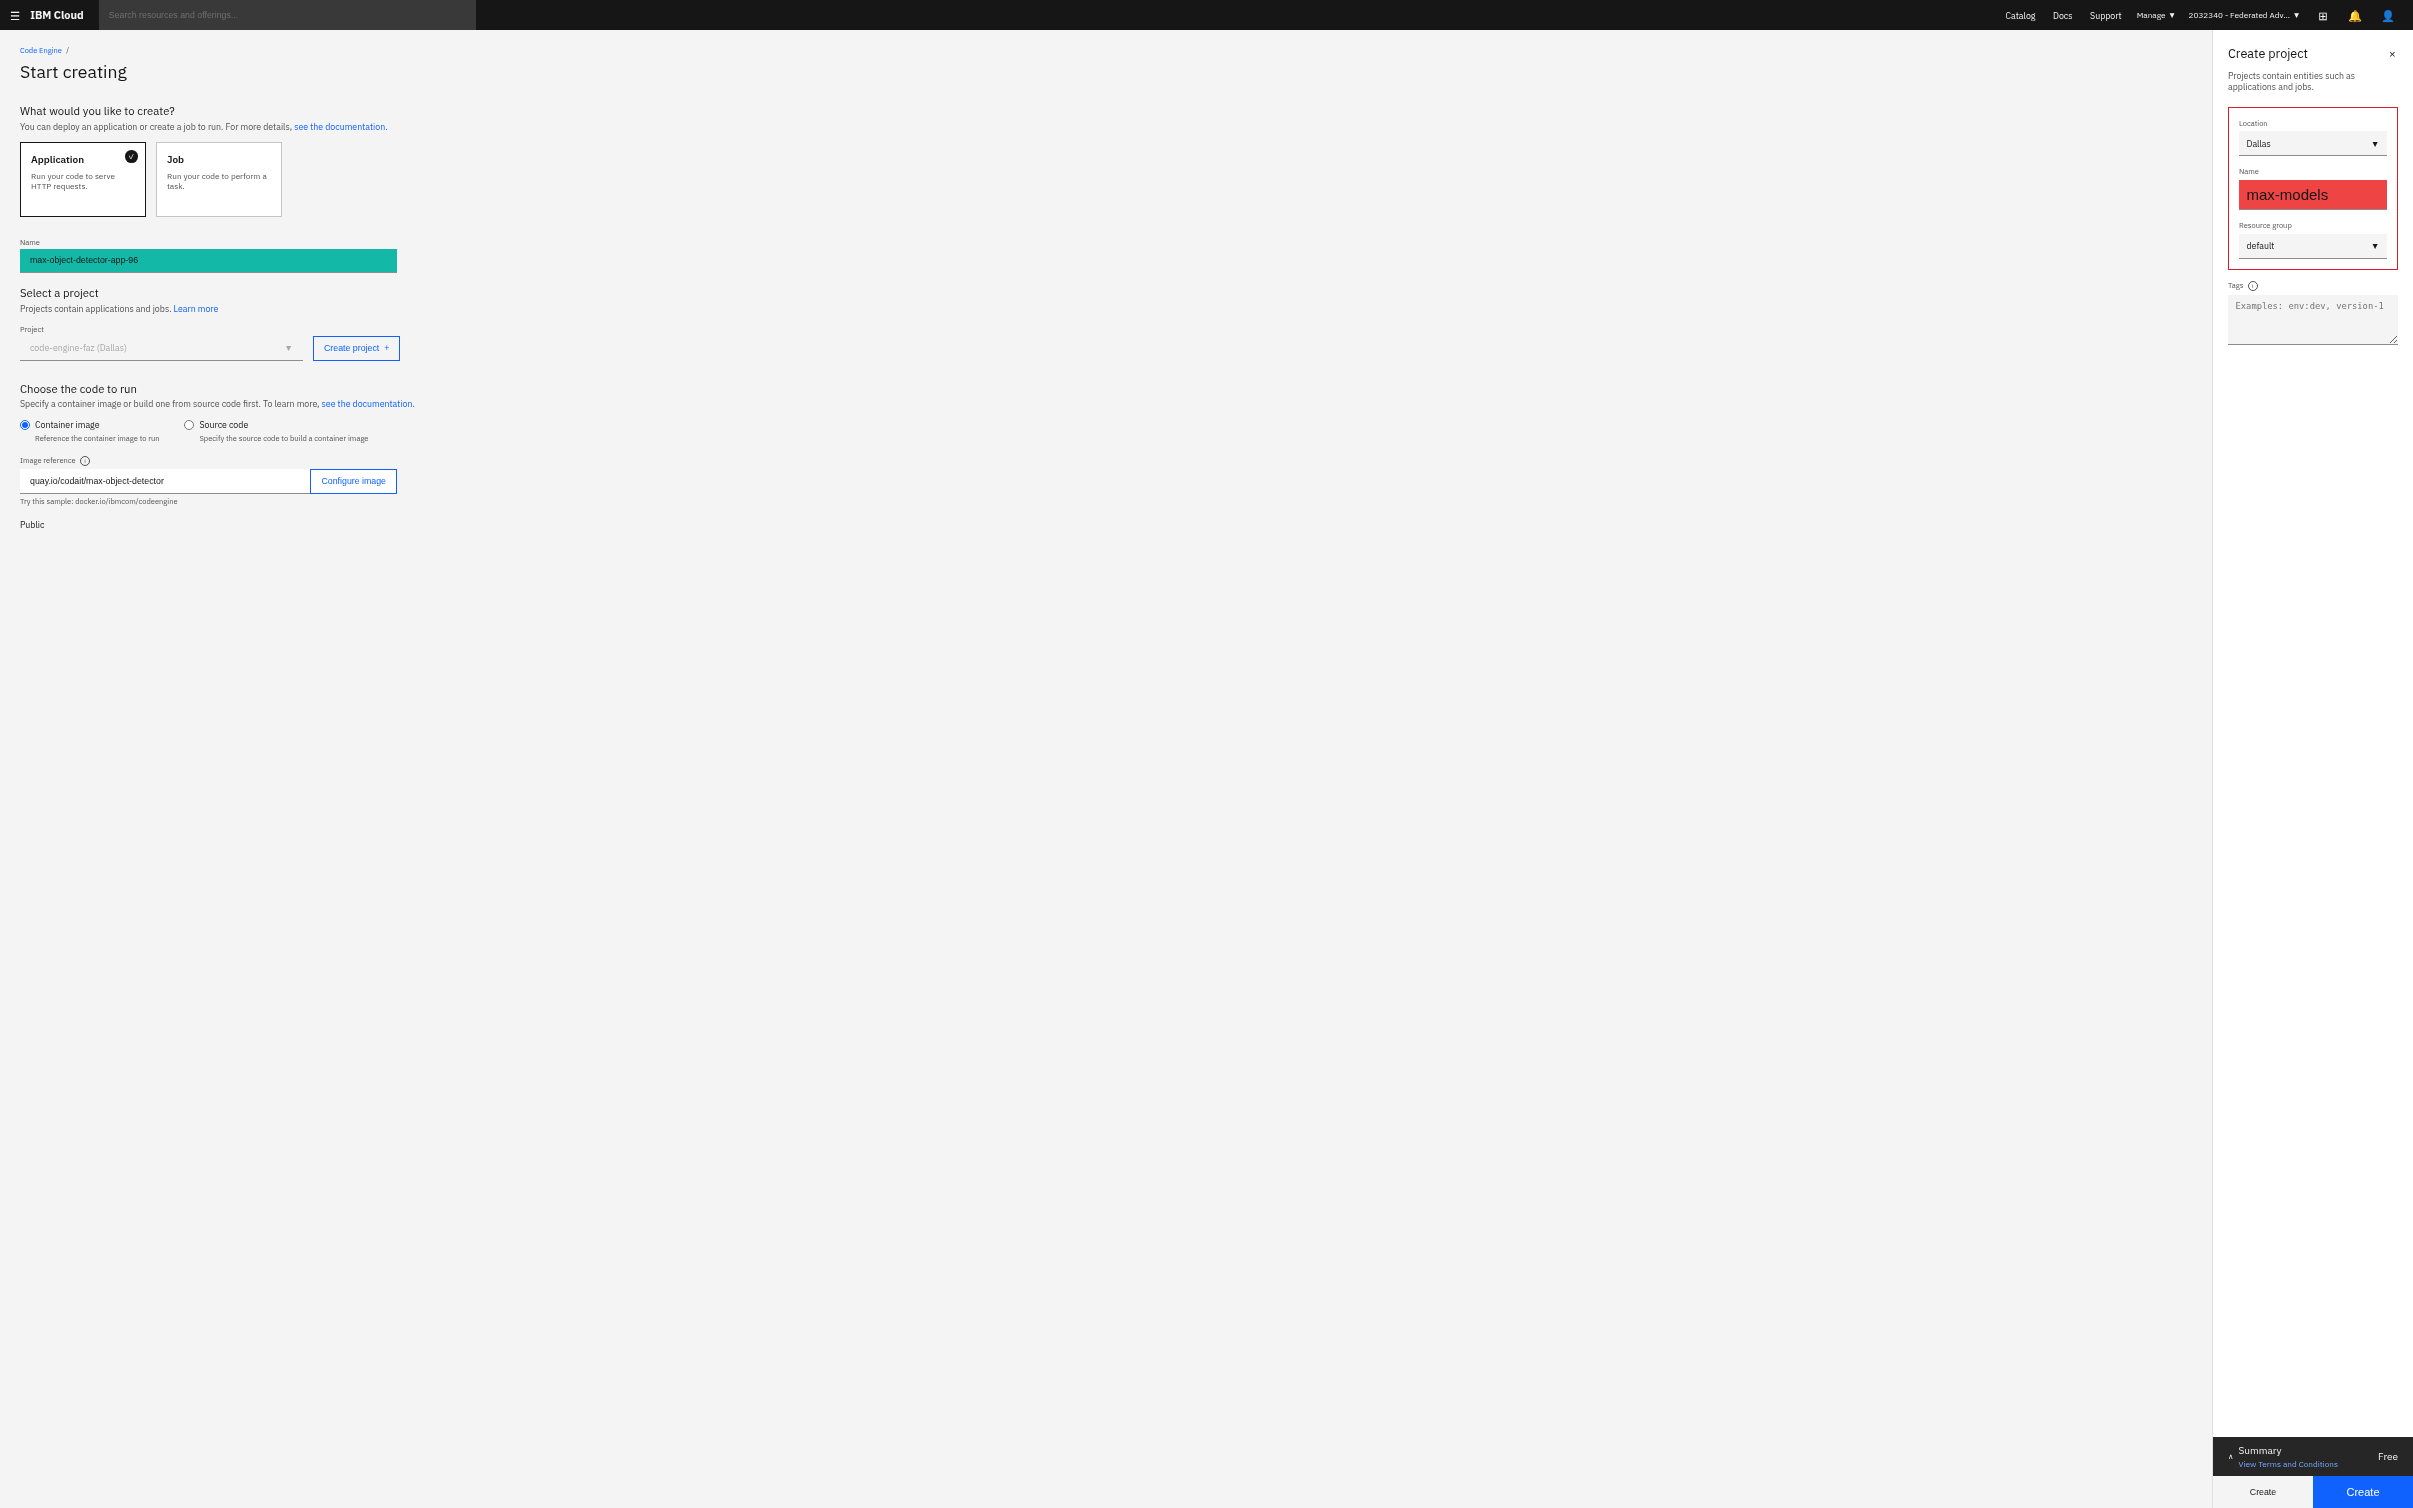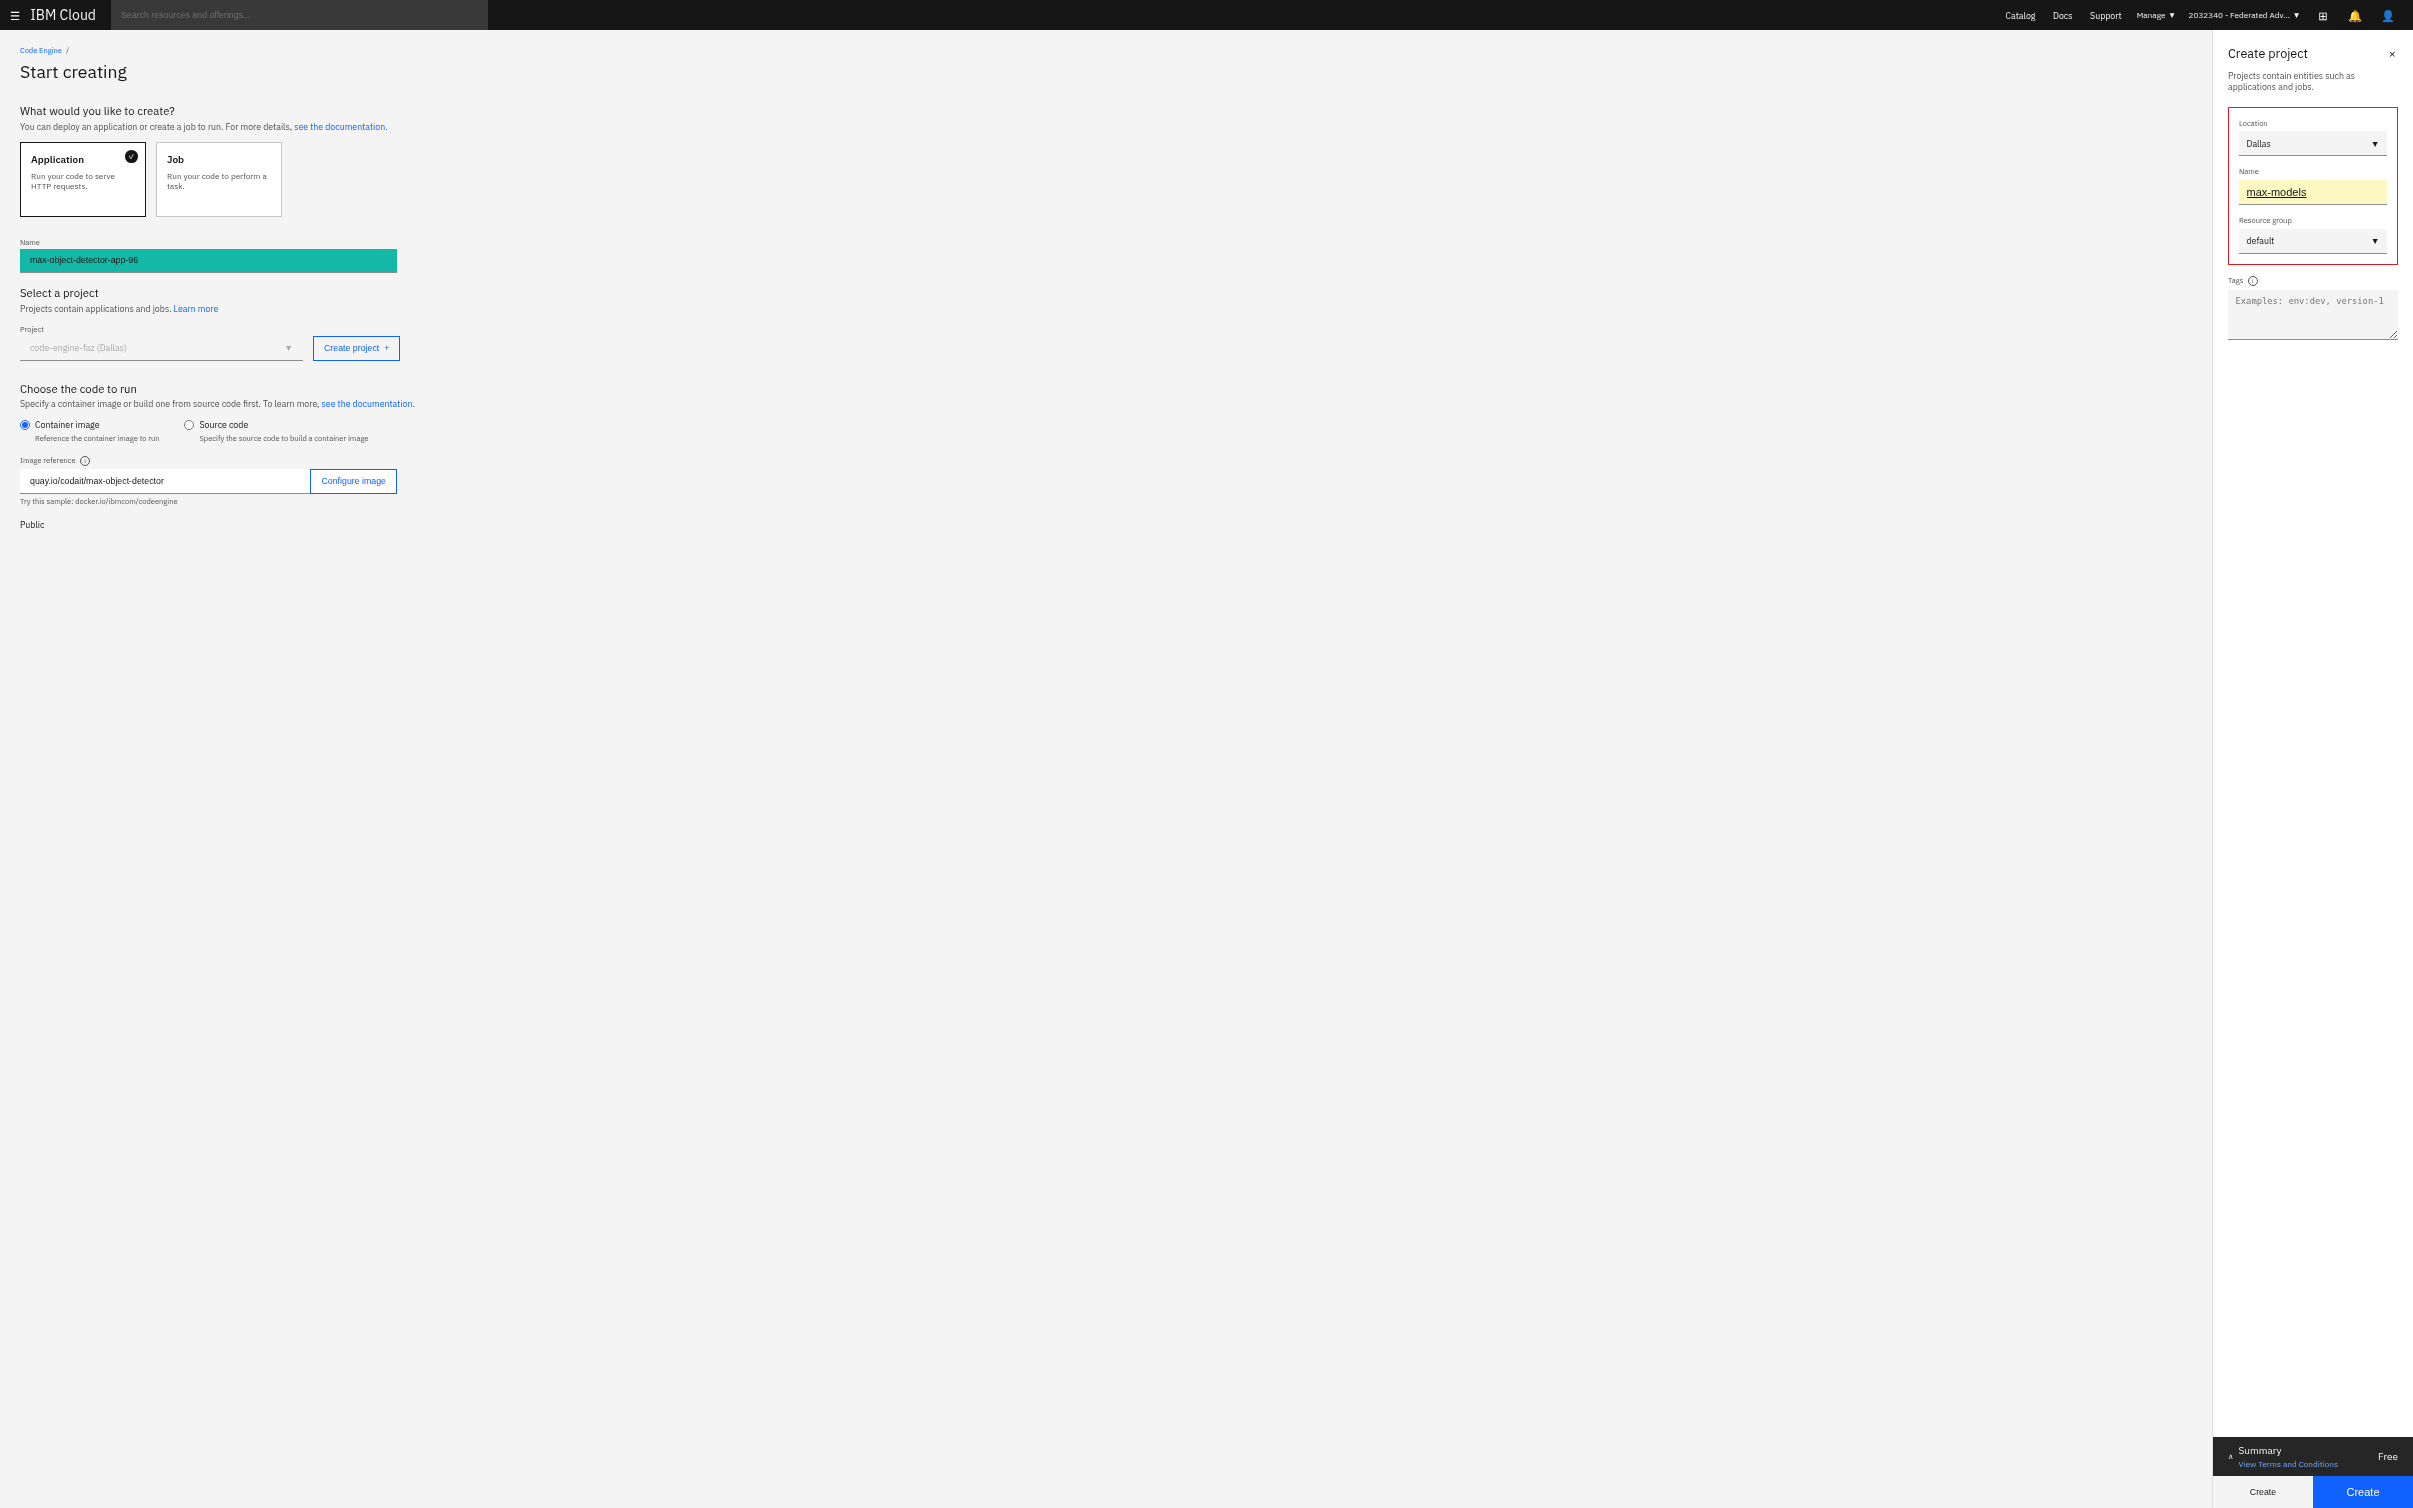--- a/index.html
+++ b/index.html
@@ -12,21 +12,21 @@
       height: 30px;
       display: flex;
       align-items: center;
       padding: 0 10px;
       gap: 10px;
       position: fixed;
       top: 0; left: 0; right: 0;
       z-index: 100;
     }
     .topnav-menu-icon { color: #f4f4f4; cursor: pointer; font-size: 11.3px; }
-    .topnav-brand { color: #f4f4f4; font-size: 14px; font-weight: 400; margin-right: 5px; white-space: nowrap; }
+    .topnav-brand { color: #f4f4f4; font-size: 11px; font-weight: 700; margin-right: 5px; white-space: nowrap; }
     .topnav-search {
       flex: 1;
       background: #393939;
       border: none;
       color: #c6c6c6;
       padding: 0 10px;
       height: 100%;
       font-size: 8.8px;
       outline: none;
       max-width: 377px;
@@ -235,28 +235,27 @@
       color: #161616;
       display: flex;
       align-items: center;
       justify-content: space-between;
       cursor: pointer;
       margin-bottom: 10px;
     }
 
     .panel-text-input {
       width: 100%;
-      background: #fef9c3;
+      background: #ef4444;
       border: none;
       border-bottom: 0.6px solid #8d8d8d;
       padding: 6.3px 7.5px;
-      font-size: 11px;
+      font-size: 15px;
       color: #161616;
       outline: none;
-      text-decoration: underline;
     }
 
     .panel-name-section { margin-bottom: 10px; }
 
     .panel-tags-section { margin-top: 10px; }
     .tags-input {
       width: 100%;
       background: #f4f4f4;
       border: none;
       border-bottom: 0.6px solid #8d8d8d;

